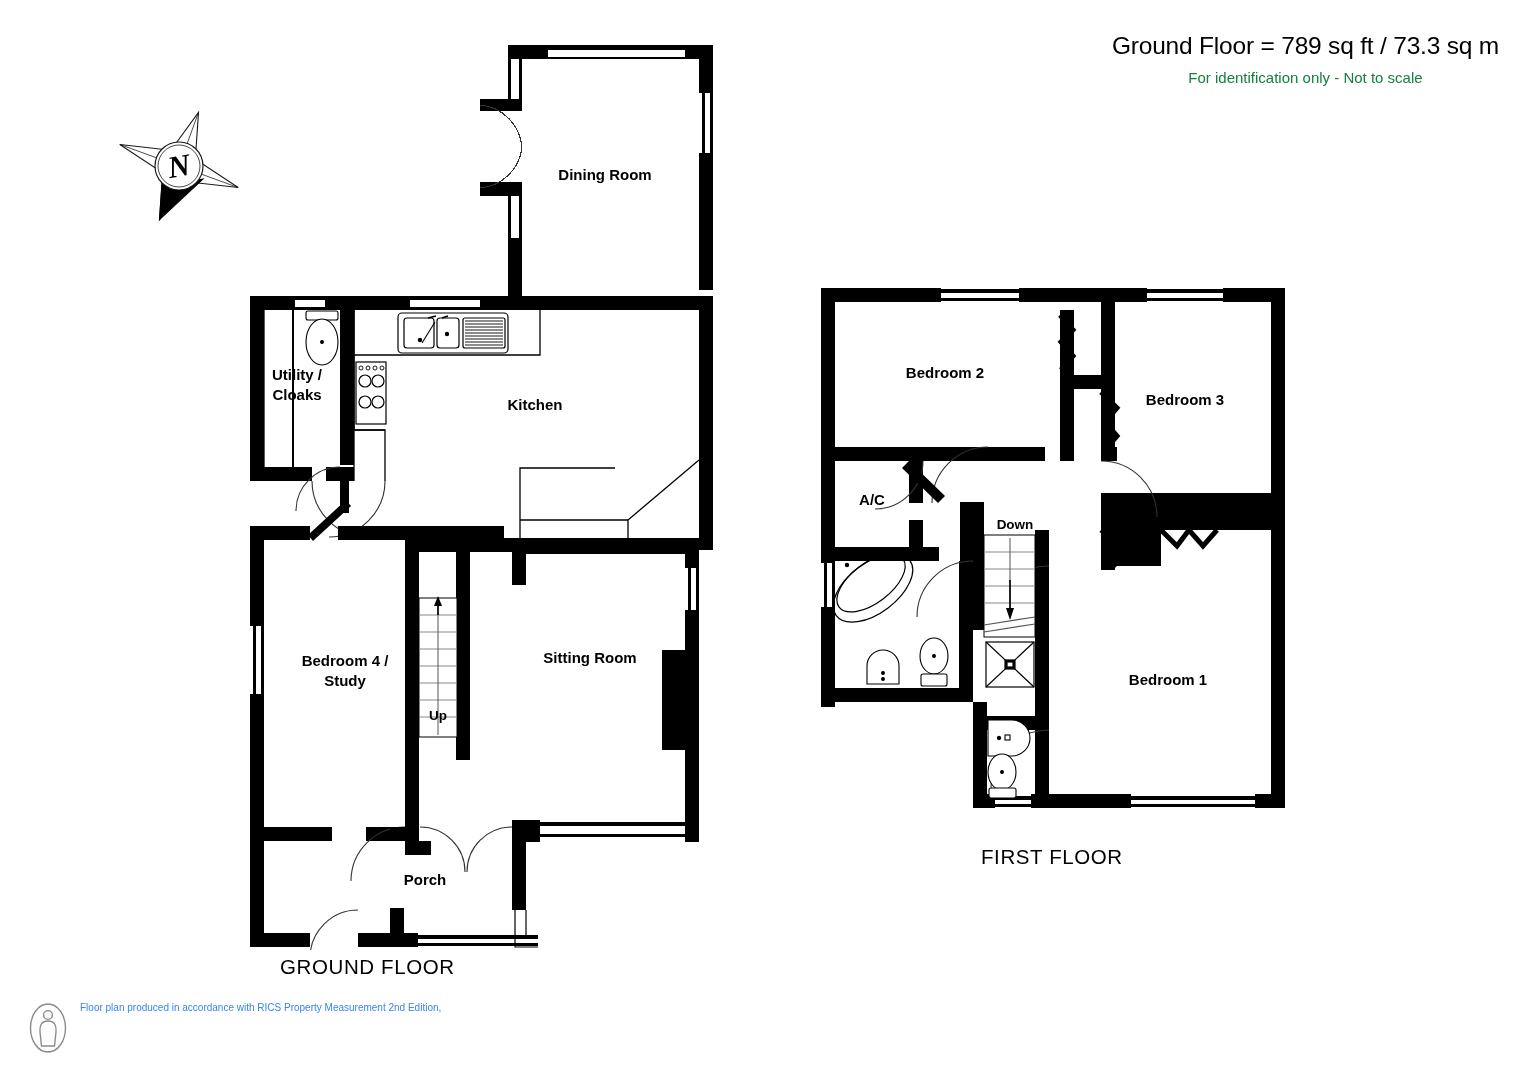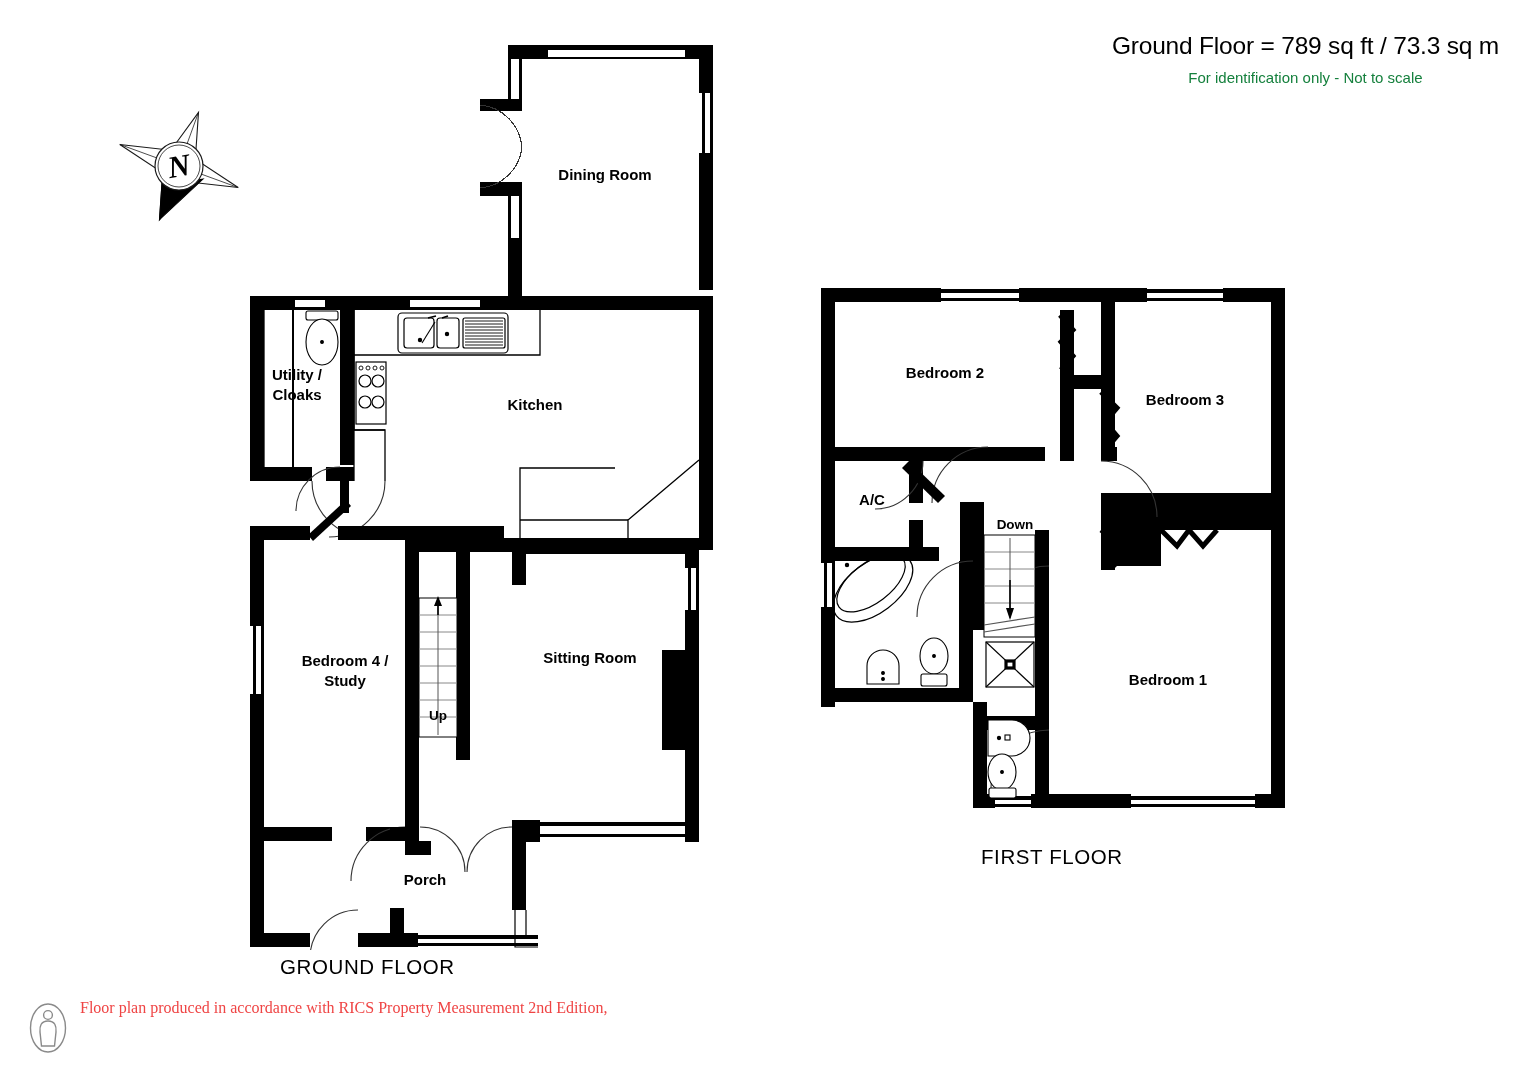--- a/index.html
+++ b/index.html
@@ -9,22 +9,22 @@
   .area-line{font-size:24.5px;line-height:31px;letter-spacing:-0.2px;color:#000;}
   .area-note{font-size:15px;line-height:22px;margin-top:6px;color:#15803d;}
   #compass{position:absolute;left:114px;top:104px;}
   #gf-svg{position:absolute;left:230px;top:30px;}
   #ff-svg{position:absolute;left:805px;top:280px;}
   .floor-cap{position:absolute;font-size:20.5px;font-weight:normal;letter-spacing:0.6px;}
   #gf-cap{left:252px;top:955px;margin-left:28px;}
   #ff-cap{left:981px;top:845px;}
   #footer{position:absolute;left:28px;top:1000px;display:flex;align-items:flex-start;}
   #footer .ico{flex:0 0 auto;margin-right:12px;margin-top:2px;}
-  #footer .txt{font-size:16px;line-height:16.6px;color:#ef4444;
-               font-family:Liberation Serif, serif;}
+  #footer .txt{font-size:10px;line-height:16.6px;color:#3b82f6;
+               font-family:Liberation Sans, sans-serif;}
   #footer .txt .row{white-space:nowrap;}
   .rm{font-weight:bold;font-size:15px;}
 </style>
 </head>
 <body>
 
 <div class="area-block">
   <div class="area-line">Ground Floor = 789 sq ft / 73.3 sq m</div>
   <div class="area-note">For identification only - Not to scale</div>
 </div>

